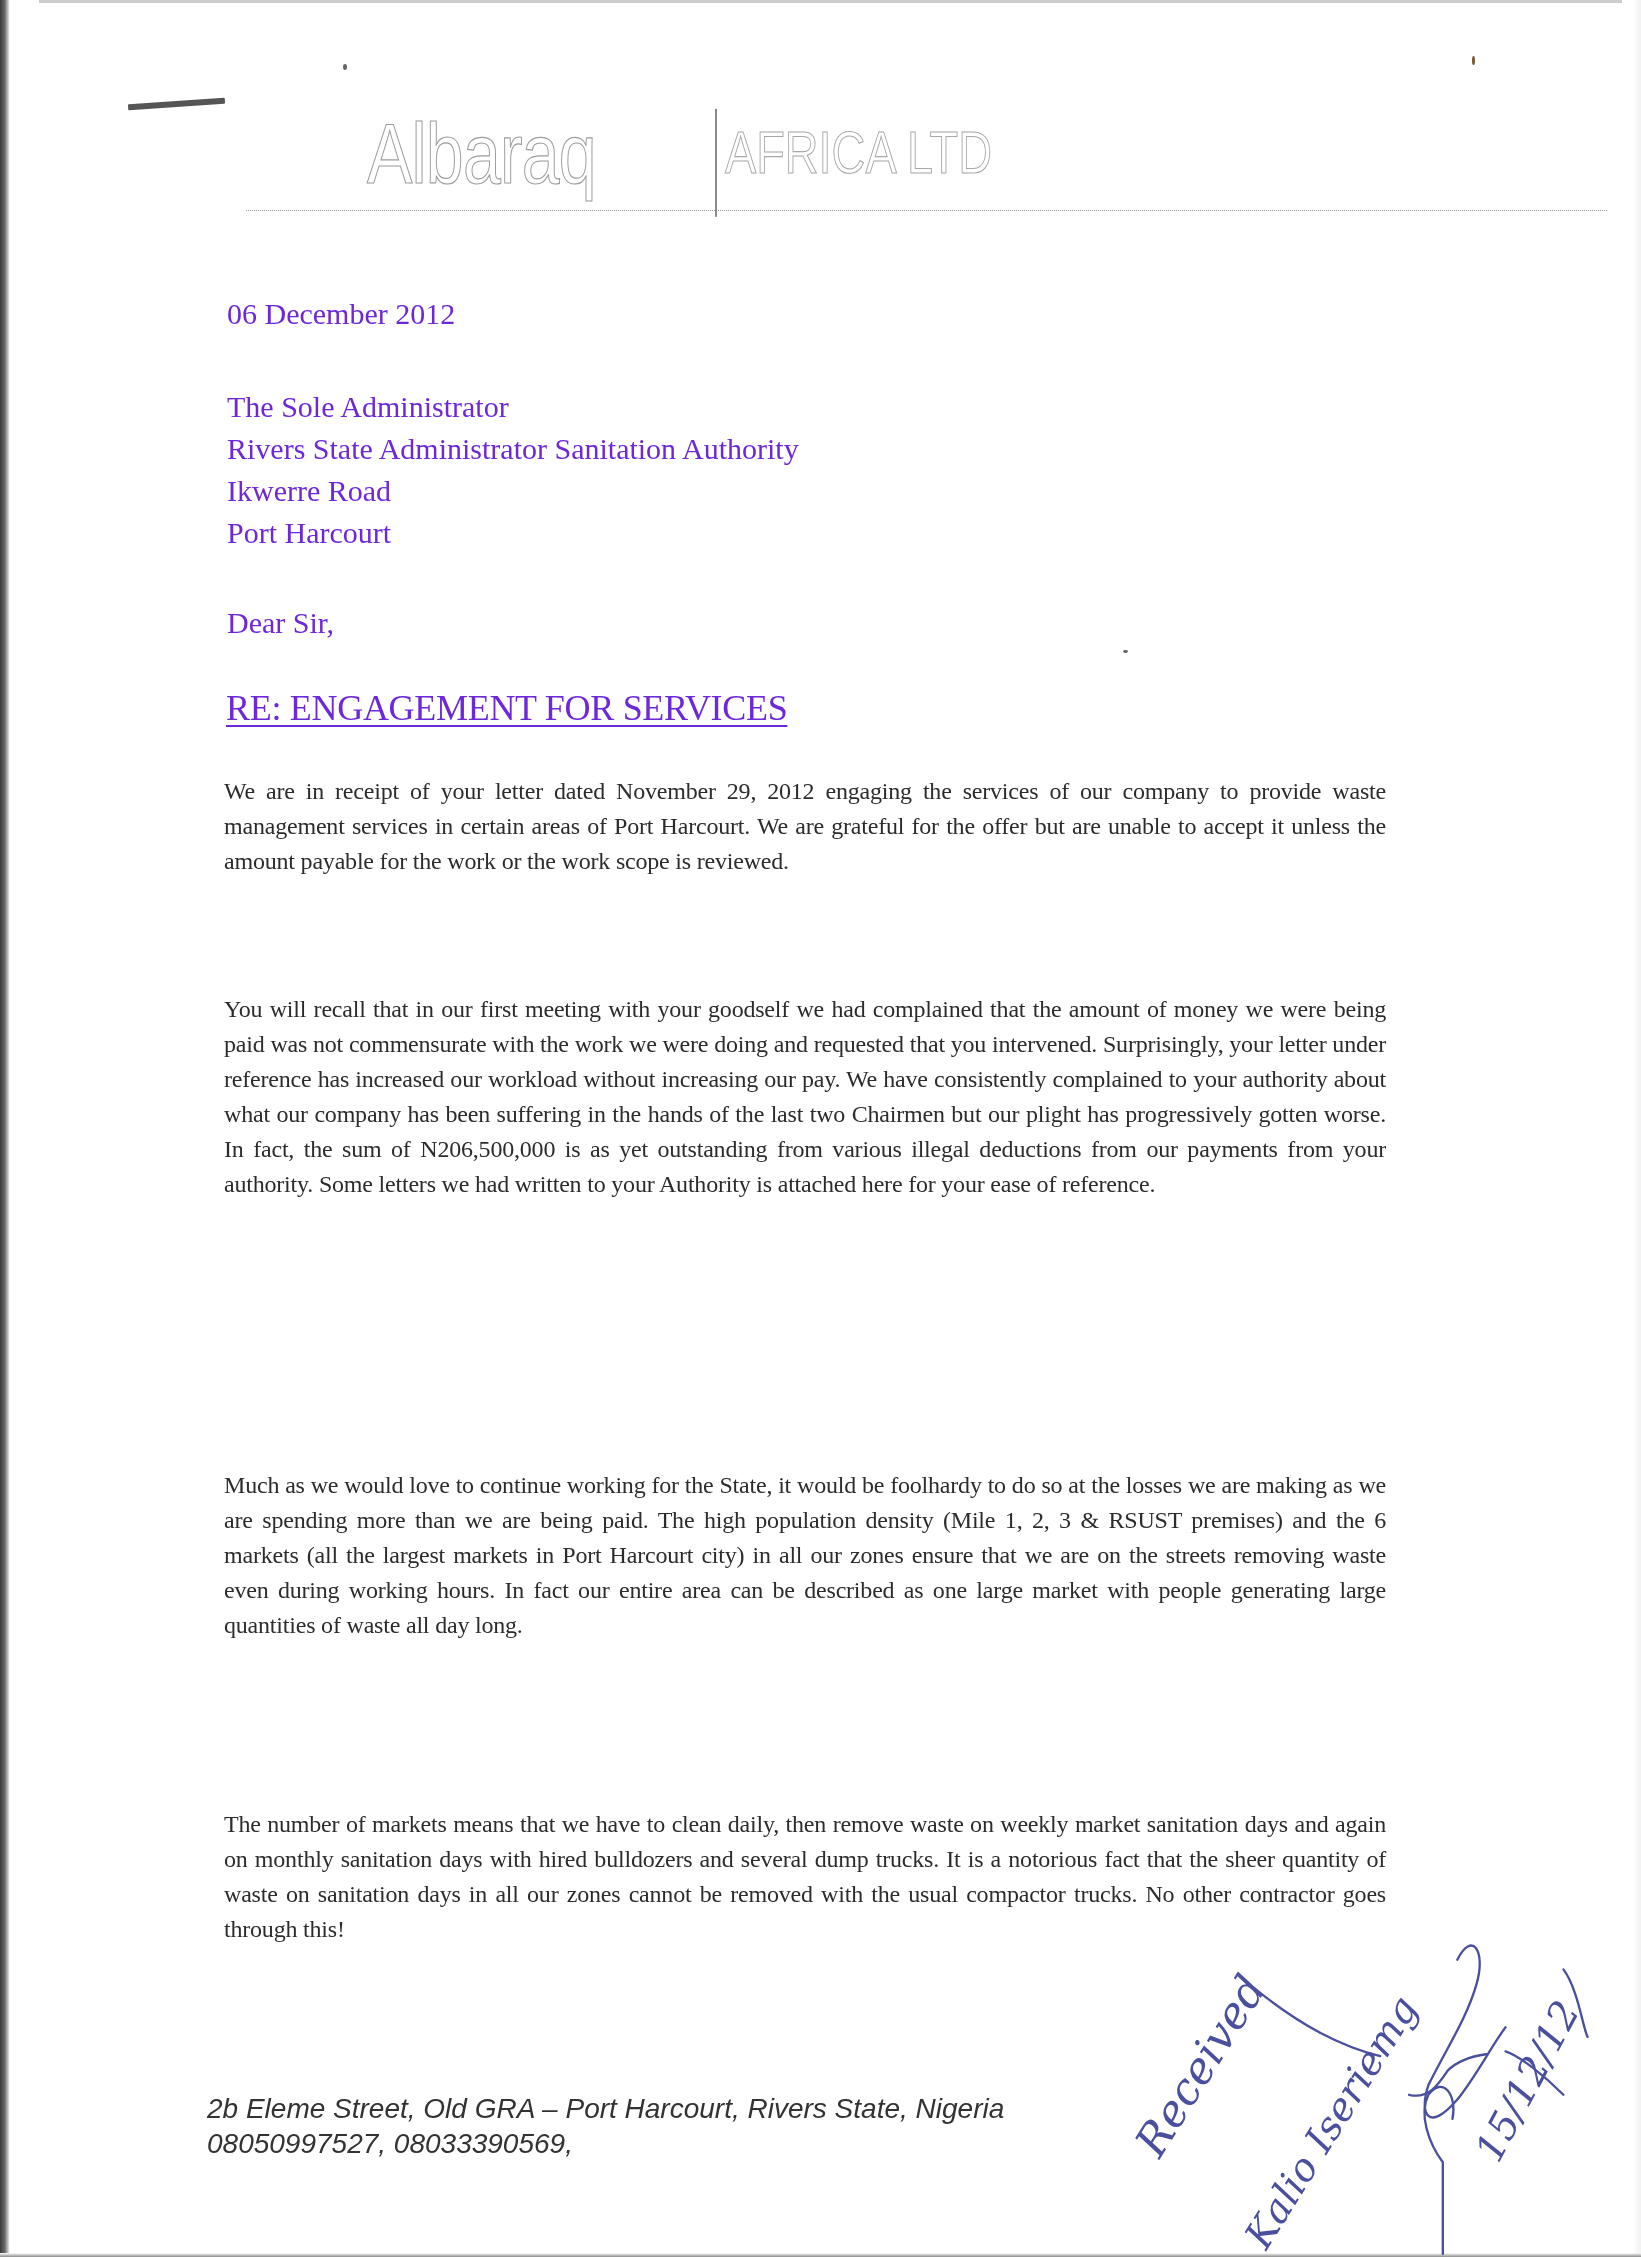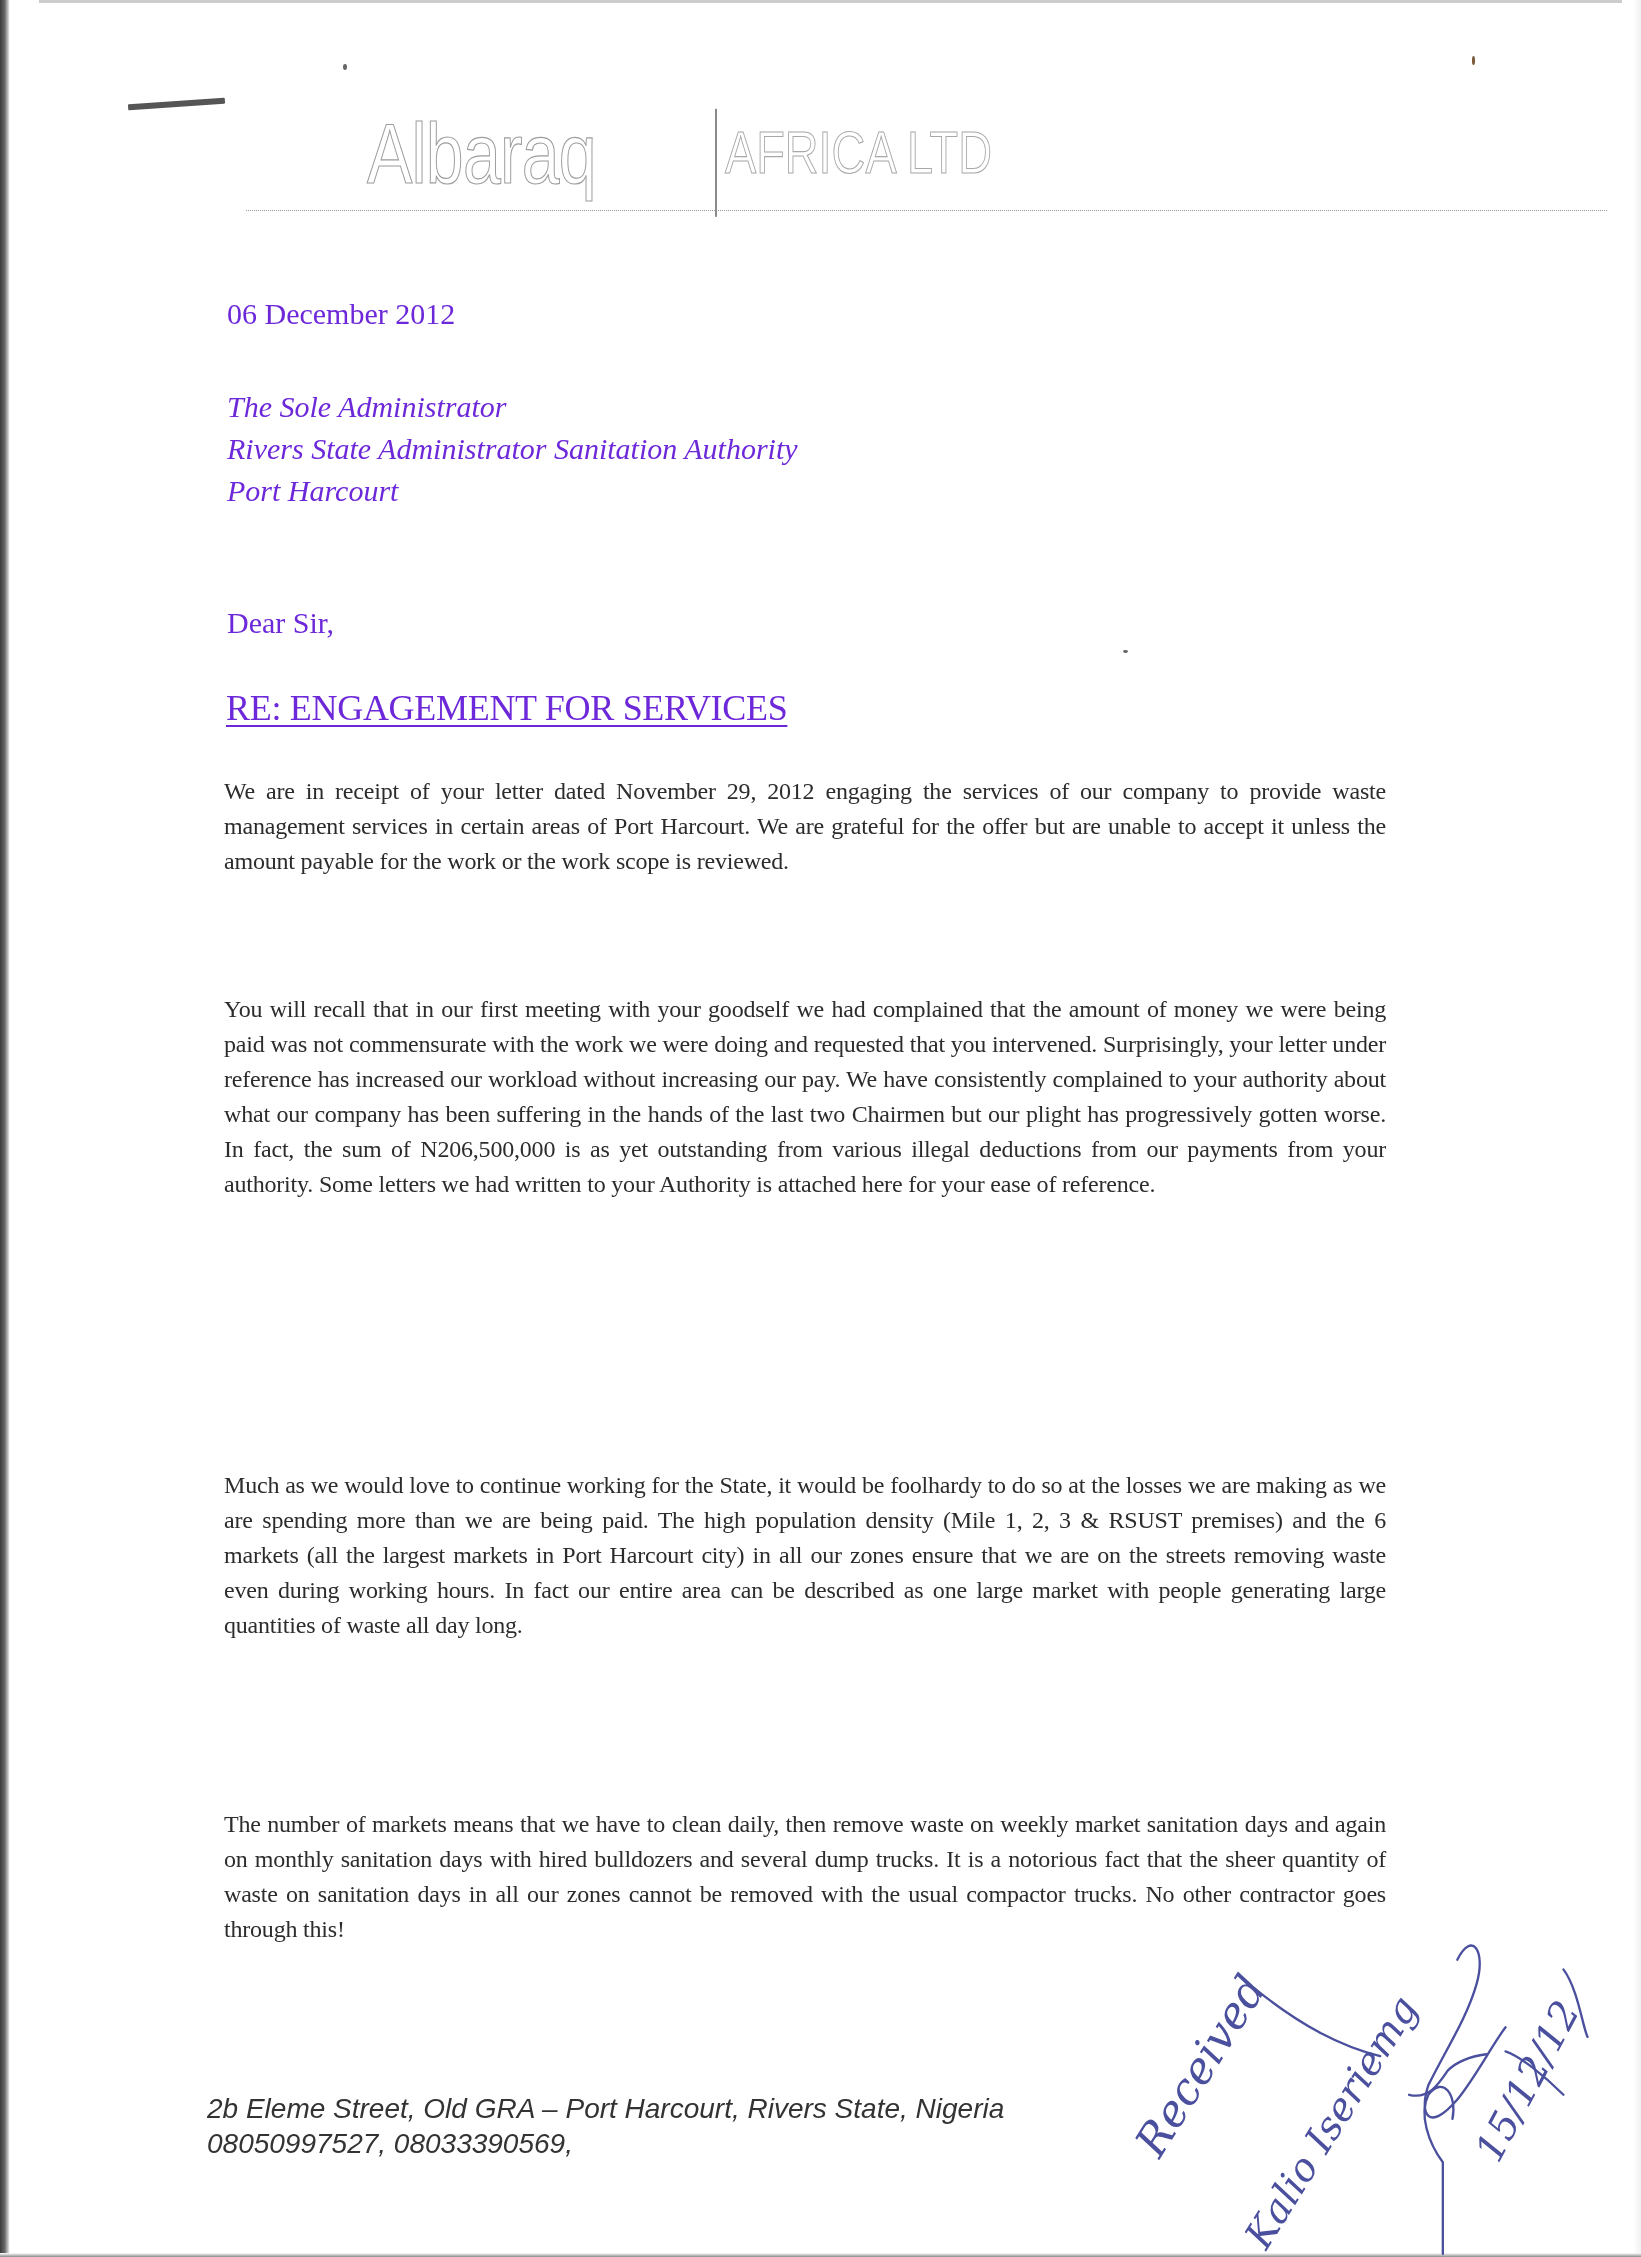--- a/index.html
+++ b/index.html
@@ -74,21 +74,21 @@
   }
 
   
   .text {
     position: absolute;
     font-size: 30px;
     line-height: 29px;
     color: #6d28d9;
   }
   .date { left: 227px; top: 299px; }
-  .addr { left: 227px; top: 386px; line-height: 42px; font-style: italic; }
+  .addr { left: 227px; top: 386px; line-height: 42px; }
   .addr div { white-space: nowrap; }
   .salutation { left: 227px; top: 580px; margin-top: 28px; }
   .subject {
     left: 226px; top: 694px;
     text-decoration: underline;
     text-decoration-thickness: 1.9px;
     text-underline-offset: 4.8px;
     font-size: 36px;
     letter-spacing: -0.3px;
   }
@@ -147,20 +147,21 @@
   <span class="brand-sep"></span>
   <span class="brand-sub">AFRICA LTD</span>
 </div>
 <div class="letterhead-rule"></div>
 
 <div class="text date">06 December 2012</div>
 
 <div class="text addr">
   <div>The Sole Administrator</div>
   <div>Rivers State Administrator Sanitation Authority</div>
+  <div>Ikwerre Road</div>
   <div>Port Harcourt</div>
 </div>
 
 <div class="text salutation">Dear Sir,</div>
 
 <div class="text subject">RE: ENGAGEMENT FOR SERVICES</div>
 
 <div class="para p1">We are in receipt of your letter dated November 29, 2012 engaging the services of our company to provide waste management services in certain areas of Port Harcourt. We are grateful for the offer but are unable to accept it unless the amount payable for the work or the work scope is reviewed.</div>
 <div class="para p2">You will recall that in our first meeting with your goodself we had complained that the amount of money we were being paid was not commensurate with the work we were doing and requested that you intervened. Surprisingly, your letter under reference has increased our workload without increasing our pay. We have consistently complained to your authority about what our company has been suffering in the hands of the last two Chairmen but our plight has progressively gotten worse. In fact, the sum of N206,500,000 is as yet outstanding from various illegal deductions from our payments from your authority. Some letters we had written to your Authority is attached here for your ease of reference.</div>
 <div class="para p3">Much as we would love to continue working for the State, it would be foolhardy to do so at the losses we are making as we are spending more than we are being paid. The high population density (Mile 1, 2, 3 &amp; RSUST premises) and the 6 markets (all the largest markets in Port Harcourt city) in all our zones ensure that we are on the streets removing waste even during working hours. In fact our entire area can be described as one large market with people generating large quantities of waste all day long.</div>

